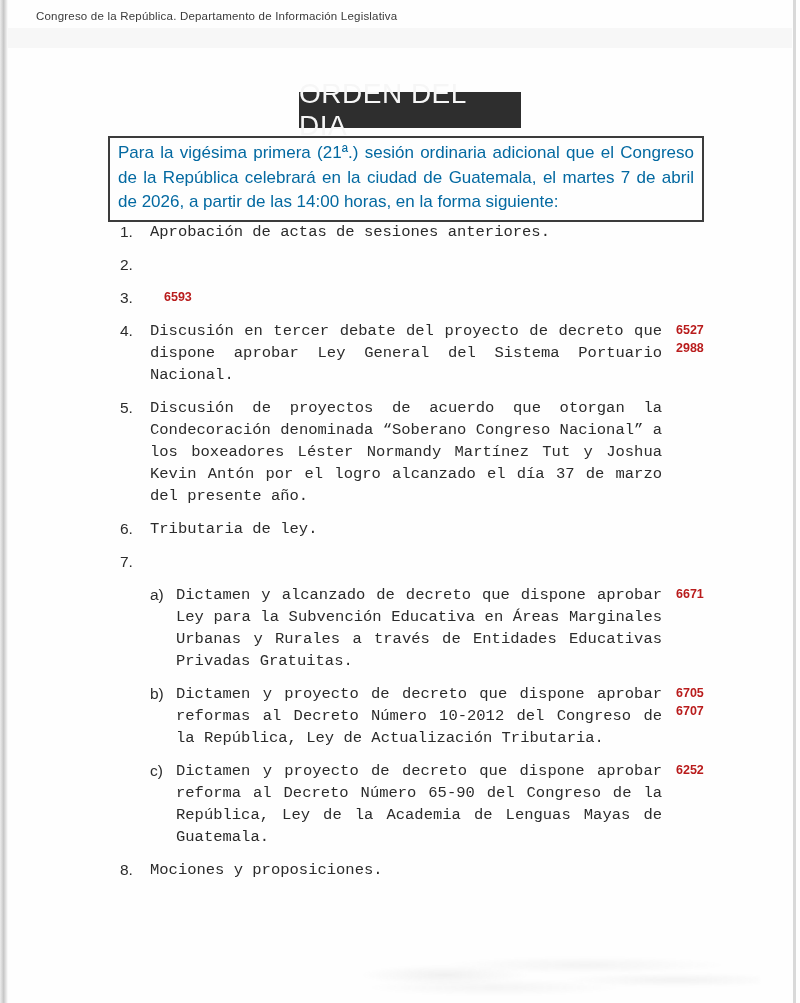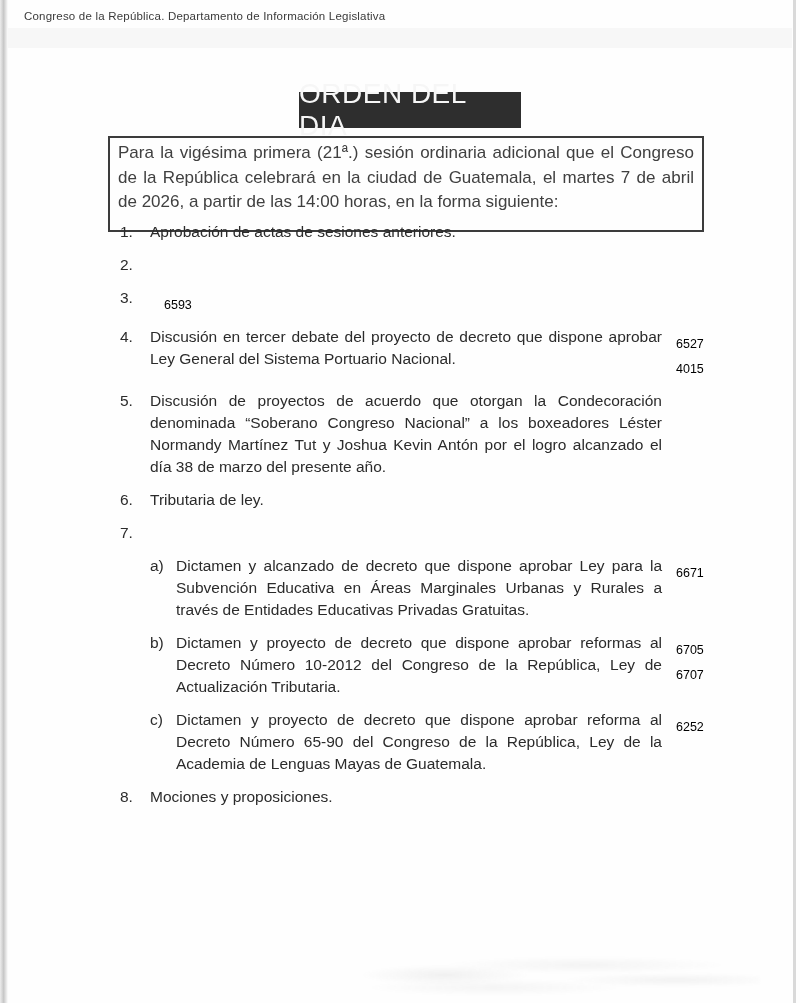--- a/index.html
+++ b/index.html
@@ -25,45 +25,45 @@
     position:absolute; left:60px; top:945px; width:700px; height:50px;
     background:
       radial-gradient(ellipse 120px 14px at 55% 60%, rgba(120,120,120,.10), transparent 70%),
       radial-gradient(ellipse 200px 12px at 75% 40%, rgba(120,120,120,.08), transparent 70%),
       radial-gradient(ellipse 160px 10px at 88% 70%, rgba(120,120,120,.09), transparent 70%),
       radial-gradient(ellipse 180px 12px at 62% 85%, rgba(120,120,120,.07), transparent 70%);
     filter:blur(1px);
   }
   
   .doc-header {
-    position:absolute; left:24px; top:10px; font-size:11.5px; color:#3a3a3a;
+    position:absolute; left:36px; top:10px; font-size:11.5px; color:#3a3a3a;
     letter-spacing:.2px;
   }
   
   .title-banner {
     position:absolute; left:299px; top:92px; width:222px; height:36px;
     background:#2e2e2e; color:#f6f6f6; display:flex; align-items:center;
     justify-content:flex-end; font-size:28px; letter-spacing:.5px;
     font-weight:400;
   }
   
   .intro-box {
     position:absolute; left:108px; top:136px; width:576px;
-    border:2px solid #3c3c3c; padding:3px 8px 15px 8px;
-    font-size:17px; line-height:24.5px; text-align:justify; color:#404040;
+    border:2px solid #3c3c3c; padding:3px 8px 5px 8px;
+    font-size:17px; line-height:24.5px; text-align:justify; color:#0369a1;
   }
   
   .agenda {
     position:absolute; left:120px; top:221px; width:620px;
   }
   .row { display:flex; align-items:flex-start; margin-bottom:11px; }
   .row .num { width:30px; flex:0 0 30px; font-size:15.5px; line-height:22px; }
-  .row .txt { width:512px; flex:0 0 512px; font-size:15.5px; line-height:22px; text-align:justify; }
+  .row .txt { width:512px; flex:0 0 512px; font-size:15.5px; line-height:22px; text-align:justify;font-family:Liberation Mono, monospace; }
   .row .refs { flex:0 0 58px; padding-left:14px; padding-top:2px; }
-  .row .refs .refnum { font-weight:normal; font-size:12.5px; line-height:17.5px; color:#000000;margin-top:8px; }
+  .row .refs .refnum { font-weight:bold; font-size:12.5px; line-height:17.5px; color:#b91c1c; }
   .row.sub { padding-left:30px; }
   .row.sub .num { width:26px; flex:0 0 26px; }
   .row.sub .txt { width:486px; flex:0 0 486px; }
   .row.sub .refs { padding-left:14px; }
 </style>
 </head>
 <body>
 
 <div class="page">
   <div class="edge-left"></div>
@@ -94,26 +94,26 @@
         <div class="num">3.</div>
         <div class="refs">
           <div class="refnum">6593</div>
         </div>
       </div>
       <div class="row">
         <div class="num">4.</div>
         <div class="txt">Discusión en tercer debate del proyecto de decreto que dispone aprobar Ley General del Sistema Portuario Nacional.</div>
         <div class="refs">
           <div class="refnum">6527</div>
-          <div class="refnum">4015</div>
+          <div class="refnum">2988</div>
         </div>
       </div>
       <div class="row">
         <div class="num">5.</div>
-        <div class="txt">Discusión de proyectos de acuerdo que otorgan la Condecoración denominada “Soberano Congreso Nacional” a los boxeadores Léster Normandy Martínez Tut y Joshua Kevin Antón por el logro alcanzado el día 38 de marzo del presente año.</div>
+        <div class="txt">Discusión de proyectos de acuerdo que otorgan la Condecoración denominada “Soberano Congreso Nacional” a los boxeadores Léster Normandy Martínez Tut y Joshua Kevin Antón por el logro alcanzado el día 37 de marzo del presente año.</div>
         <div class="refs"></div>
       </div>
       <div class="row">
         <div class="num">6.</div>
         <div class="txt">Tributaria de ley.</div>
         <div class="refs"></div>
       </div>
       <div class="row">
         <div class="num">7.</div>
         <div class="refs"></div>

